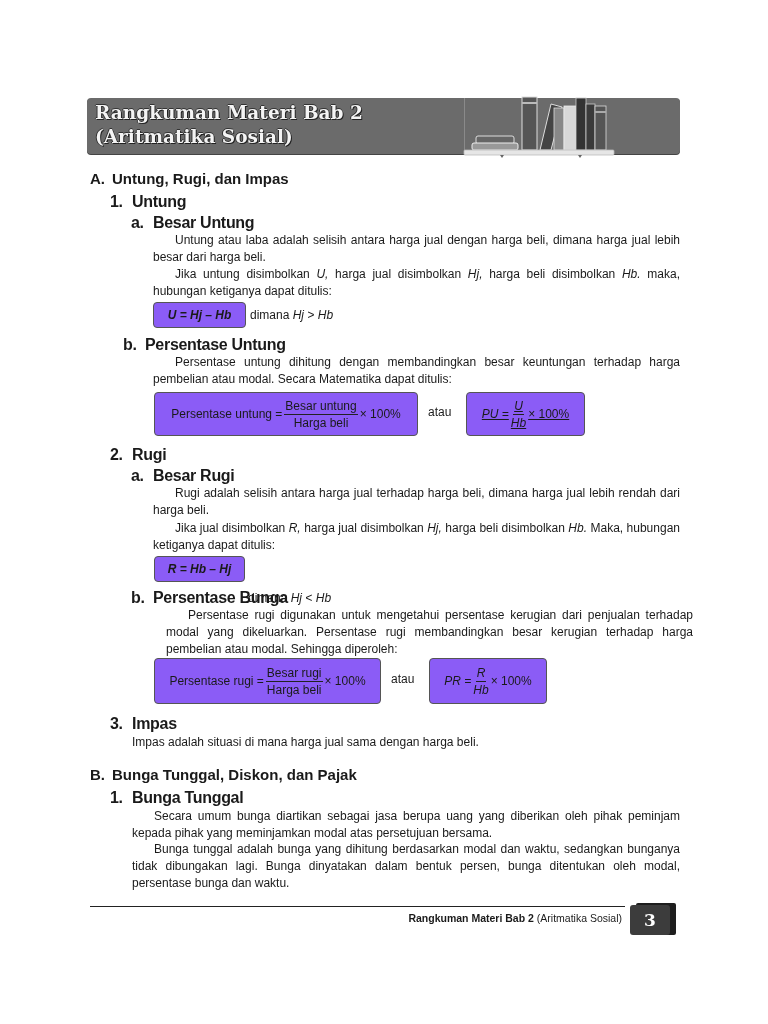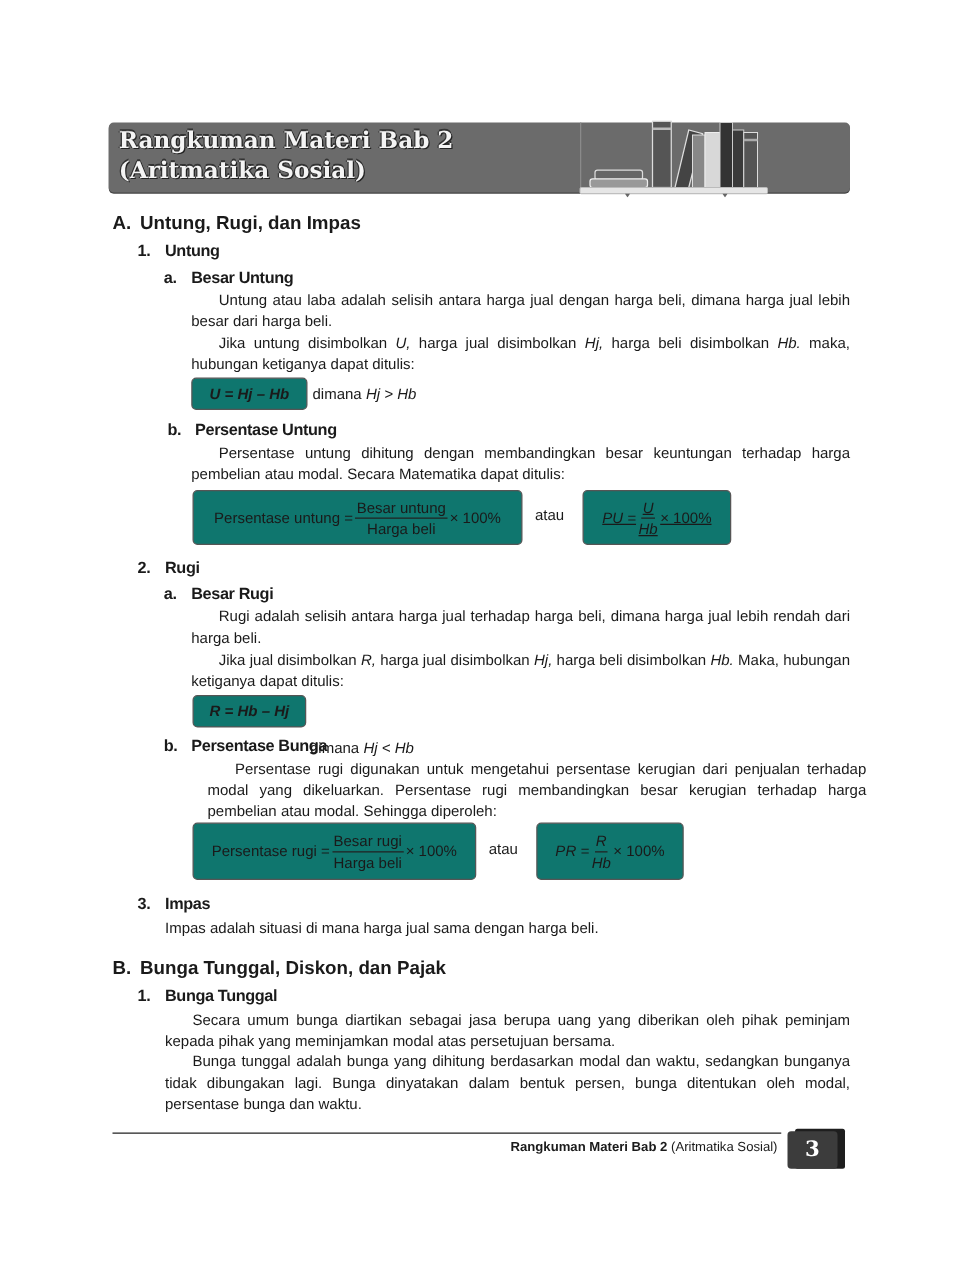--- a/index.html
+++ b/index.html
@@ -9,25 +9,25 @@
   
   #banner { left:87px; top:98px; width:593px; height:56px; background:#6b6b6b; border-radius:4px;
             box-shadow: 0 1px 0 #444; }
   #banner-title { left:8px; top:3px; font-family:"DejaVu Serif", serif; font-weight:bold;
                   font-size:18.5px; line-height:24px; color:#f4f4f4;
                   text-shadow: 1px 1px 0 #222, -1px 0 0 #333, 0 -1px 0 #333; }
   #banner-sep { left:377px; top:0; width:1px; height:56px; background:#8a8a8a; }
   #bookshelf { left:373px; top:-6px; }
 
   .sec { font-size:15px; font-weight:bold; }
-  .sub { font-size:13px; font-weight:bold; font-family:"Liberation Sans Narrow","Liberation Sans", sans-serif; letter-spacing:-0.3px;}
+  .sub { font-size:16px; font-weight:bold; font-family:"Liberation Sans Narrow","Liberation Sans", sans-serif; letter-spacing:-0.3px;}
   .p { font-size:12px; line-height:17px; text-align:justify; }
   .ind { text-indent:22px; }
   .num { display:inline-block; width:22px; }
-  .box { border:1px solid #555; border-radius:4px; background:#0f766e; }
+  .box { border:1px solid #555; border-radius:4px; background:#8b5cf6; }
   .formula { font-size:12px; }
   .frac { display:inline-flex; flex-direction:column; align-items:center; vertical-align:middle; margin:0 2px; }
   .frac .n { border-bottom:1px solid #222; padding:0 1px 1px; line-height:14px; }
   .frac .d { line-height:14px; padding-top:1px; }
   i { font-style:italic; }
 
   #footer-rule { left:90px; top:906px; width:535px; height:1px; background:#222; }
   #footer-text { left:300px; top:912px; width:322px; text-align:right; font-size:10.5px; font-family:"Liberation Sans", sans-serif; }
   #page-num-box { left:630px; top:901px; width:46px; height:34px; }
 </style>
@@ -77,21 +77,21 @@
 
 <div class="abs p ind" style="left:153px; top:266px; width:527px;">
   <span>Jika untung disimbolkan </span><i>U,</i><span> harga jual disimbolkan </span><i>Hj,</i><span> harga beli disimbolkan </span><i>Hb.</i><span> maka, hubungan ketiganya dapat ditulis:</span>
 </div>
 
 <div class="abs box formula" style="left:153px; top:302px; width:91px; height:24px; display:flex; align-items:center; justify-content:center; font-weight:bold; font-style:italic;">U = Hj – Hb</div>
 <div class="abs formula" style="left:250px; top:308px;">
   <span>dimana </span><i>Hj &gt; Hb</i>
 </div>
 
-<div class="abs sub" style="left:134px; top:336px;">
+<div class="abs sub" style="left:123px; top:336px;">
   <span class="num">b.</span><span>Persentase Untung</span>
 </div>
 
 <div class="abs p ind" style="left:153px; top:354px; width:527px;">Persentase untung dihitung dengan membandingkan besar keuntungan terhadap harga pembelian atau modal.  Secara Matematika dapat ditulis:</div>
 
 <div class="abs box formula" style="left:154px; top:392px; width:262px; height:42px; display:flex; align-items:center; justify-content:center;">
   <span>Persentase untung =</span>
   <span class="frac">
       <span class="n">Besar untung</span>
       <span class="d">Harga beli</span>

